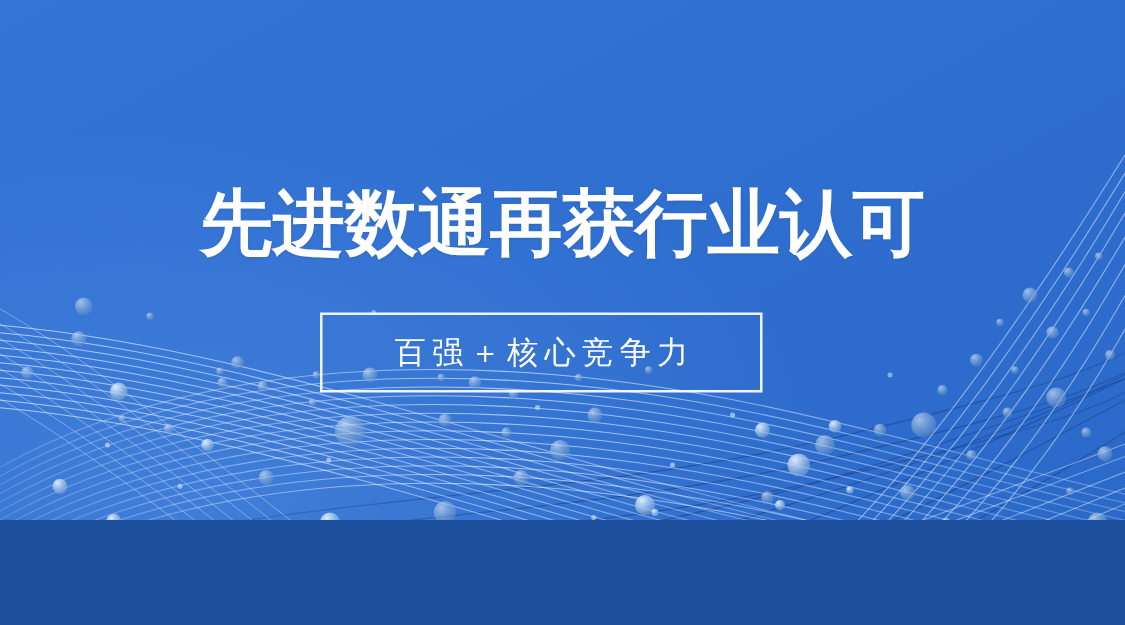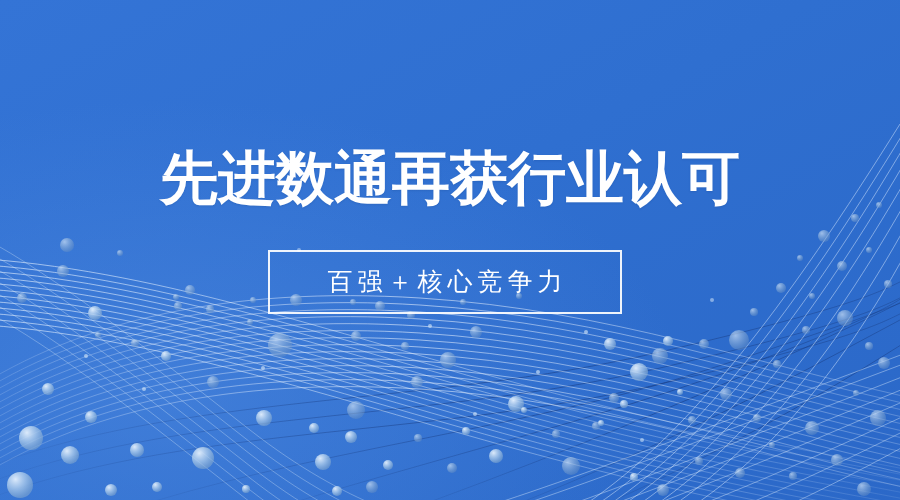--- a/index.html
+++ b/index.html
@@ -8,21 +8,21 @@
     padding: 0;
     background: #1b4f9c;
   }
   body {
     font-family: "DejaVu Serif", "Liberation Serif", serif;
   }
 
   #banner {
     position: relative;
     width: 900px;
-    height: 500px;
+    height: 416px;
     overflow: hidden;
     background: #ec4899;
     user-select: none;
   }
 
   
   .bg-layer {
     position: absolute;
     top: 0; left: 0;
     width: 900px;
@@ -50,21 +50,21 @@
     font-weight: 700;
     font-size: 58px;
     line-height: 76px;
     letter-spacing: 0px;
     white-space: nowrap;
     text-shadow: 0 1px 2px rgba(20,60,120,0.18);
   }
 
   .subtitle-box {
     position: absolute;
-    left: 268px;
+    left: 256px;
     top: 250px;
     width: 354px;
     height: 64px;
     box-sizing: border-box;
     border: 2px solid rgba(255,255,255,0.92);
     display: flex;
     align-items: center;
     justify-content: center;
   }
 

